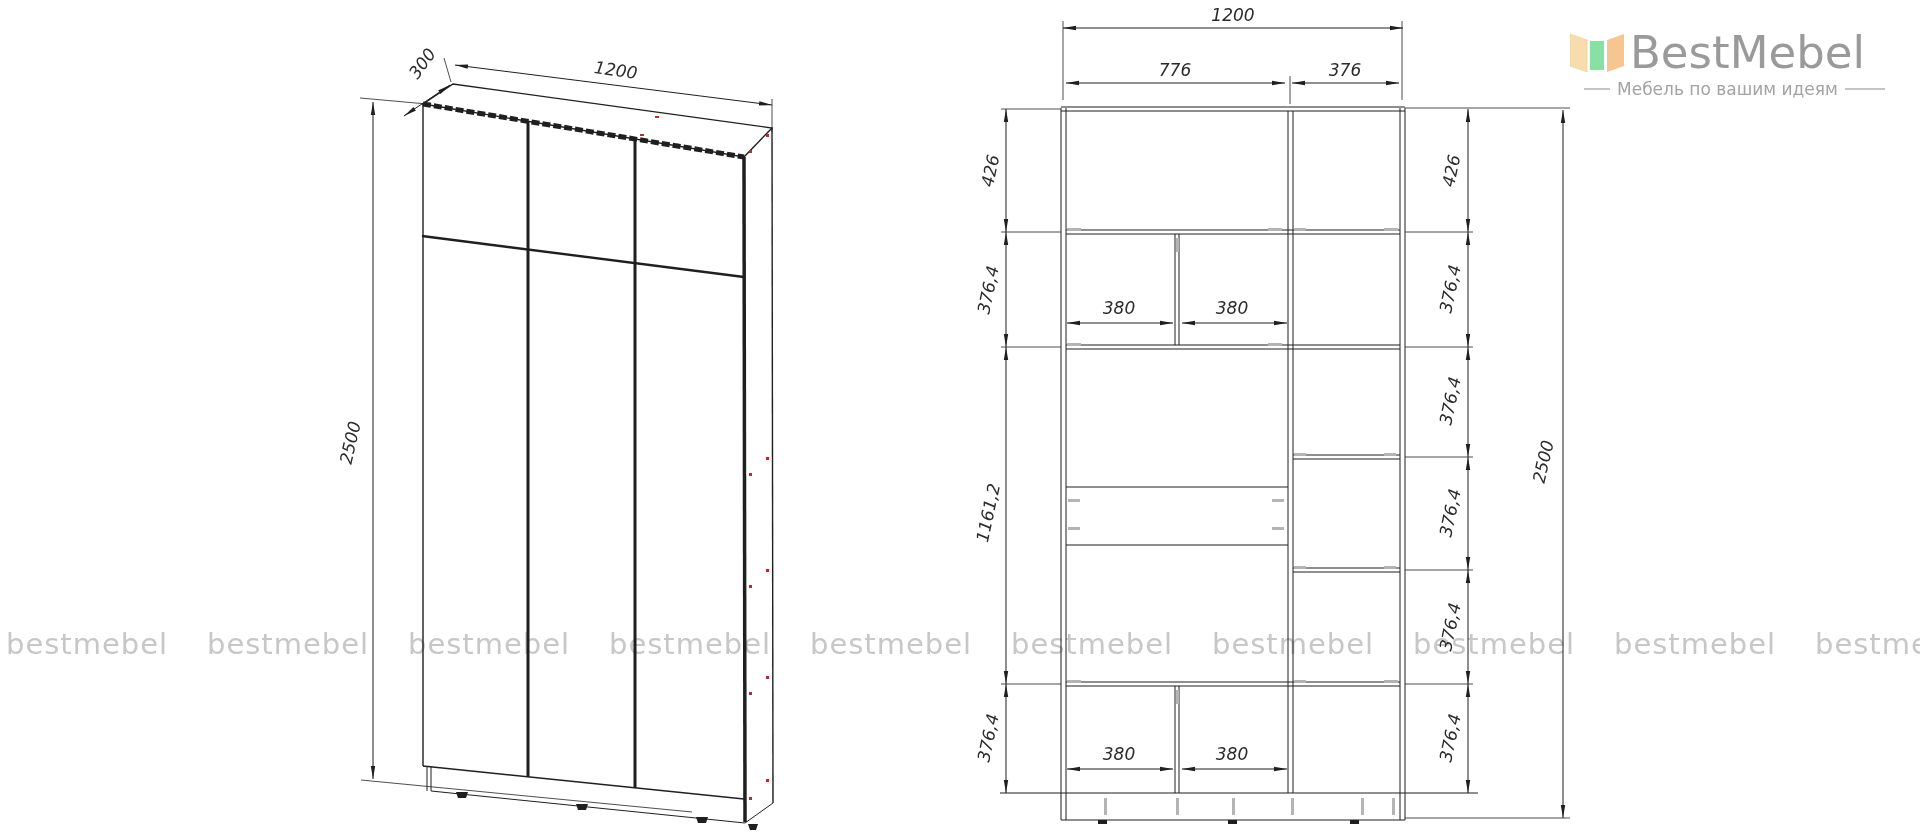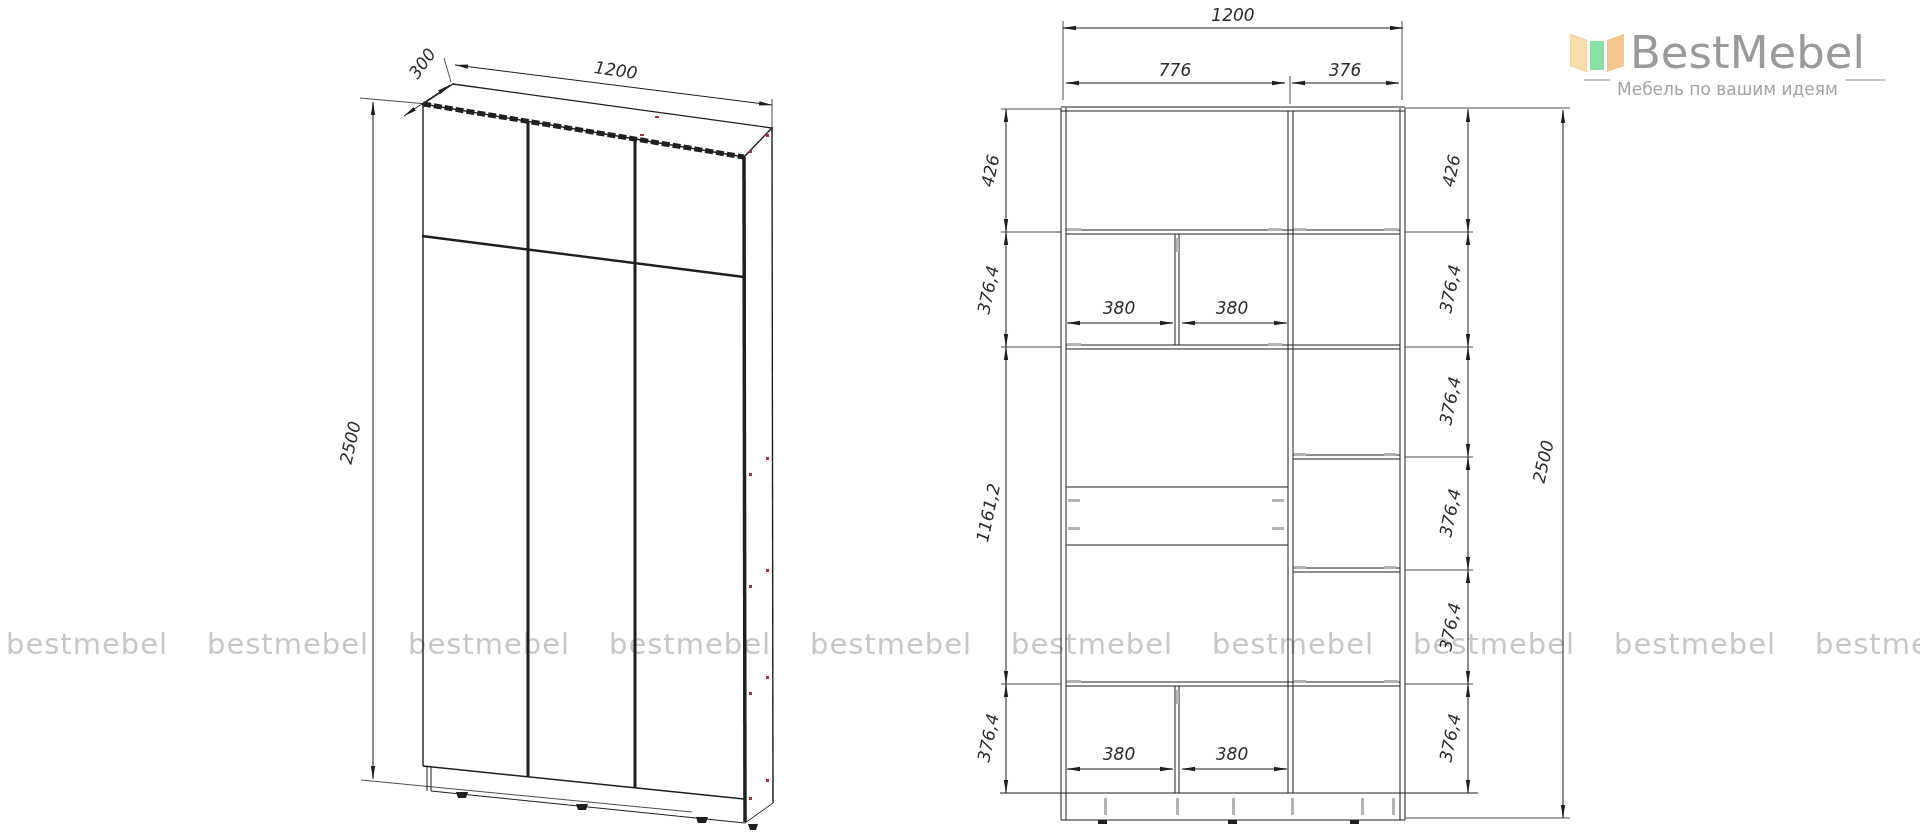--- a/index.html
+++ b/index.html
@@ -8,21 +8,21 @@
   
   .wm{position:absolute;top:627px;font-size:29px;line-height:34px;color:#c7c7c7;
       letter-spacing:1px;z-index:1;user-select:none;}
   
   #draw{position:absolute;left:0;top:0;z-index:2;}
   
   #logo{position:absolute;left:1570px;top:30px;width:320px;z-index:3;}
   #logo .row1{display:flex;align-items:center;}
   #logo .mark{width:54px;height:40px;margin-right:6px;flex:0 0 auto;}
   #logo .name{font-size:45px;font-weight:400;color:#9a9a9a;letter-spacing:0px;line-height:1;}
-  #logo .row2{display:flex;align-items:flex-start;margin-top:4px;margin-left:14px;}
+  #logo .row2{display:flex;align-items:center;margin-top:4px;margin-left:14px;}
   #logo .dash{height:0;border-top:2px solid #c4c4c4;flex:0 0 auto;}
   #logo .dash.l{width:26px;margin-right:7px;}
   #logo .dash.r{width:40px;margin-left:7px;}
   #logo .tag{font-size:17px;color:#a3a3a3;white-space:nowrap;}
   
   .ln{stroke:#1f1f1f;stroke-width:1.4;fill:none;stroke-linecap:butt;}
   .ln1{stroke:#1f1f1f;stroke-width:1;fill:none;}
   .thk{stroke:#1f1f1f;stroke-width:3;fill:none;}
   .thk4{stroke:#1f1f1f;stroke-width:3.5;fill:none;}
   .ext{stroke:#3a3a3a;stroke-width:0.9;fill:none;}

